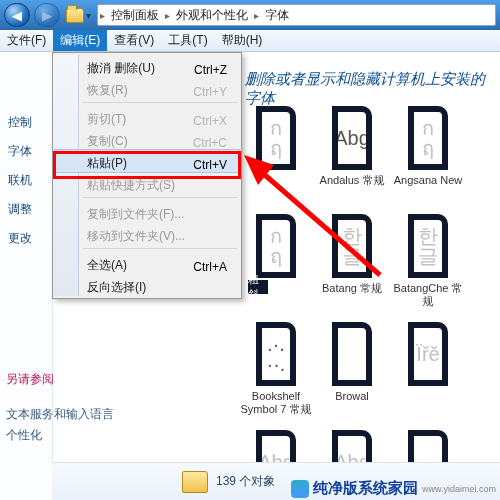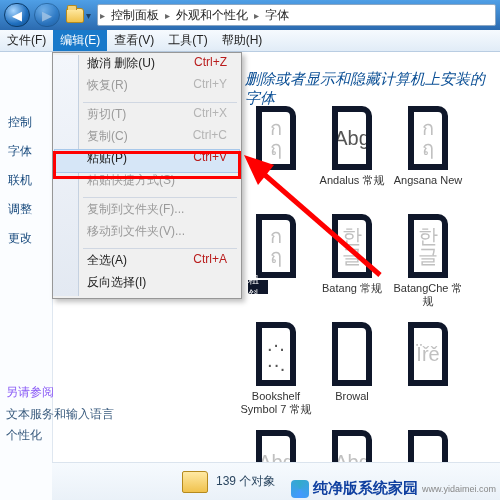--- a/index.html
+++ b/index.html
@@ -17,24 +17,24 @@
   .addr .sep { color:#666; font-size:10px; padding:0 2px; }
 
   
   .menubar { height:22px; background:linear-gradient(#f6fafe,#e1ecf7); border-bottom:1px solid #b9cde2; display:flex; align-items:stretch; font-size:12px; }
   .menuitem { padding:0 7px; display:flex; align-items:center; color:#222; cursor:default; }
   .menuitem.open { background:#1979ca; color:#fff; }
 
   
   .dropdown { position:absolute; left:52px; top:52px; width:190px; background:#f0f0f0; border:1px solid #979797; box-shadow:3px 3px 5px rgba(0,0,0,.25); padding:2px; z-index:20; }
   .dd-gutter { position:absolute; left:0; top:2px; bottom:2px; width:26px; background:linear-gradient(#f3f6fb,#e3e9f2); border-right:1px solid #c5d1e0; }
-  .dd-item { position:relative; height:22px; display:flex; align-items:flex-start; font-size:12px; color:#222; }
+  .dd-item { position:relative; height:22px; display:flex; align-items:flex-end; font-size:12px; color:#222; }
   .dd-item.disabled { color:#9a9a9a; }
   .dd-label { padding-left:32px; flex:1; white-space:nowrap; }
-  .dd-short { padding-right:12px; color:#b91c1c; }
+  .dd-short { padding-right:12px; color:#000000; }
   .dd-item.disabled .dd-short { color:#b4b4b4; }
   .dd-sep { height:1px; margin:3px 2px 3px 28px; background:#d0d7e2; }
   .dd-item.hl { background:#d6e6f7; outline:1px solid #a8c8ea; }
 
   
   .red-box { position:absolute; border:3px solid #f00; pointer-events:none; z-index:30; }
 
   
   .arrow-svg { position:absolute; z-index:30; pointer-events:none; }
 
@@ -49,21 +49,21 @@
   .grid { position:absolute; left:185px; top:54px; right:0; display:flex; flex-wrap:wrap; gap:0; }
   .font-tile { width:76px; height:108px; display:flex; flex-direction:column; align-items:center; }
   .thumb { width:40px; height:64px; background:#fff; border:6px solid #0f172a; border-top-right-radius:10px; display:flex; align-items:center; justify-content:center; color:#4a4a4a; font-size:12px; text-align:center; overflow:hidden; line-height:1; }
   .thumb .g { font-size:20px; color:#555; }
   .thumb.dim { color:#b7b7b7; }
   .thumb.dim .g { color:#c0c0c0; }
   .tile-label { margin-top:4px; font-size:11px; color:#333; text-align:center; width:74px; line-height:1.15; word-break:break-word; }
 
   
   .related { position:absolute; left:6px; bottom:52px; font-size:12px; color:#385a7d; }
-  .related .hdr{ color:#8b5cf6; margin-bottom:5px;}
+  .related .hdr{ color:#be185d; margin-bottom:18px;}
   .related div{ margin-bottom:4px;}
 
   
   .status { position:absolute; left:52px; right:0; bottom:0; height:38px; border-top:1px solid #dbe4ee; background:linear-gradient(#f6fafe,#eaf1f8); display:flex; align-items:center; padding-left:130px; font-size:12px; color:#2b4660; }
   .status .sfolder{ width:26px;height:22px;margin-right:8px;background:linear-gradient(#ffe9a3,#f0c24d);border:1px solid #b58a1e;border-radius:2px 3px 2px 2px; }
 
   
   .wm { position:absolute; right:4px; bottom:2px; font-size:15px; color:#1040a0; font-weight:bold; letter-spacing:0; z-index:40; display:flex; align-items:center;justify-content:space-between; }
   .wm .logo{ width:18px;height:18px;border-radius:4px;background:conic-gradient(#3ac,#49f,#3ac);margin-right:4px; }
   .wm .sub{ font-size:9px; color:#888; font-weight:normal; margin-left:4px; }

